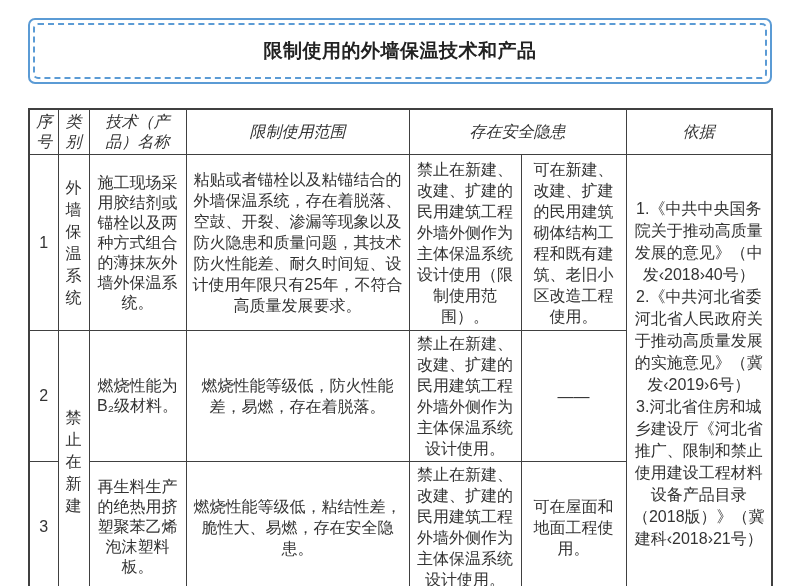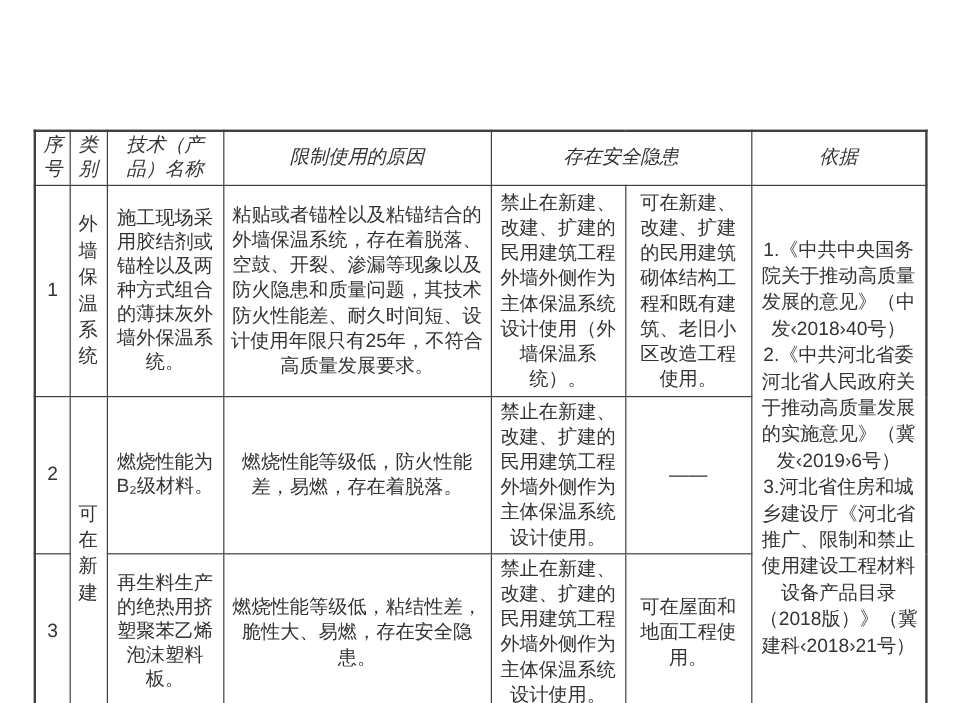--- a/index.html
+++ b/index.html
@@ -73,60 +73,65 @@
     line-height: 22px;
     padding: 2px 6px;
     text-align: center;
   }
 </style>
 </head>
 <body>
 
 <div class="page">
 
+  <div class="title-box">
+    <div class="title-inner">
+      <span class="title-text">限制使用的外墙保温技术和产品</span>
+    </div>
+  </div>
 
   <table class="limits">
     <colgroup>
       <col class="c-index">
         <col class="c-cat">
         <col class="c-name">
       <col class="c-reason">
         <col class="c-scope1">
         <col class="c-scope2">
         <col class="c-basis">
     </colgroup>
 
     <tbody>
         <tr class="r-head">
       <th>序号</th>
       <th>类别</th>
       <th>技术（产品）名称</th>
-      <th>限制使用的原因</th>
+      <th>限制使用范围</th>
       <th colspan="2">存在安全隐患</th>
       <th>依据</th>
     </tr>
 
     <tr class="r-1">
       <td>1</td>
       <td>
         <span class="vert">外墙保温系统</span>
       </td>
       <td class="cell-name">施工现场采用胶结剂或锚栓以及两种方式组合的薄抹灰外墙外保温系统。</td>
       <td class="cell-reason">粘贴或者锚栓以及粘锚结合的外墙保温系统，存在着脱落、空鼓、开裂、渗漏等现象以及防火隐患和质量问题，其技术防火性能差、耐久时间短、设计使用年限只有25年，不符合高质量发展要求。</td>
-      <td class="cell-scope1">禁止在新建、改建、扩建的民用建筑工程外墙外侧作为主体保温系统设计使用（外墙保温系统）。</td>
+      <td class="cell-scope1">禁止在新建、改建、扩建的民用建筑工程外墙外侧作为主体保温系统设计使用（限制使用范围）。</td>
       <td class="cell-scope2">可在新建、改建、扩建的民用建筑砌体结构工程和既有建筑、老旧小区改造工程使用。</td>
       <td class="cell-basis" rowspan="3">1.《中共中央国务院关于推动高质量发展的意见》（中发‹2018›40号）
 2.《中共河北省委河北省人民政府关于推动高质量发展的实施意见》（冀发‹2019›6号）
 3.河北省住房和城乡建设厅《河北省推广、限制和禁止使用建设工程材料设备产品目录（2018版）》（冀建科‹2018›21号）</td>
     </tr>
 
     <tr class="r-2">
       <td>2</td>
       <td rowspan="2">
-        <span class="vert">可在新建</span>
+        <span class="vert">禁止在新建</span>
       </td>
       <td class="cell-name">燃烧性能为B₂级材料。</td>
       <td class="cell-reason">燃烧性能等级低，防火性能差，易燃，存在着脱落。</td>
       <td class="cell-scope1">禁止在新建、改建、扩建的民用建筑工程外墙外侧作为主体保温系统设计使用。</td>
       <td class="cell-scope2">——</td>
     </tr>
 
     <tr class="r-3">
       <td>3</td>
       <td class="cell-name">再生料生产的绝热用挤塑聚苯乙烯泡沫塑料板。</td>

